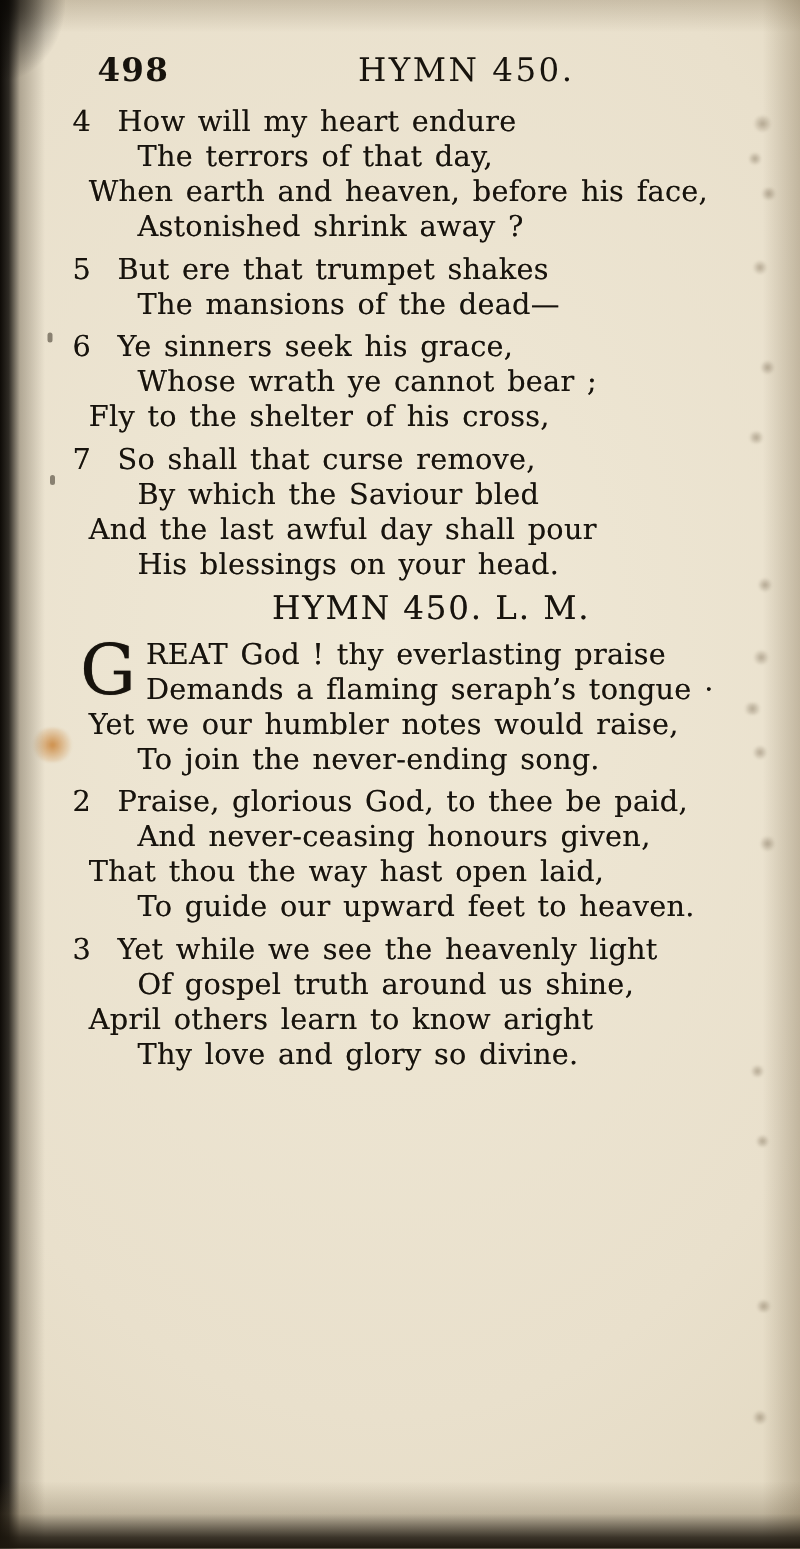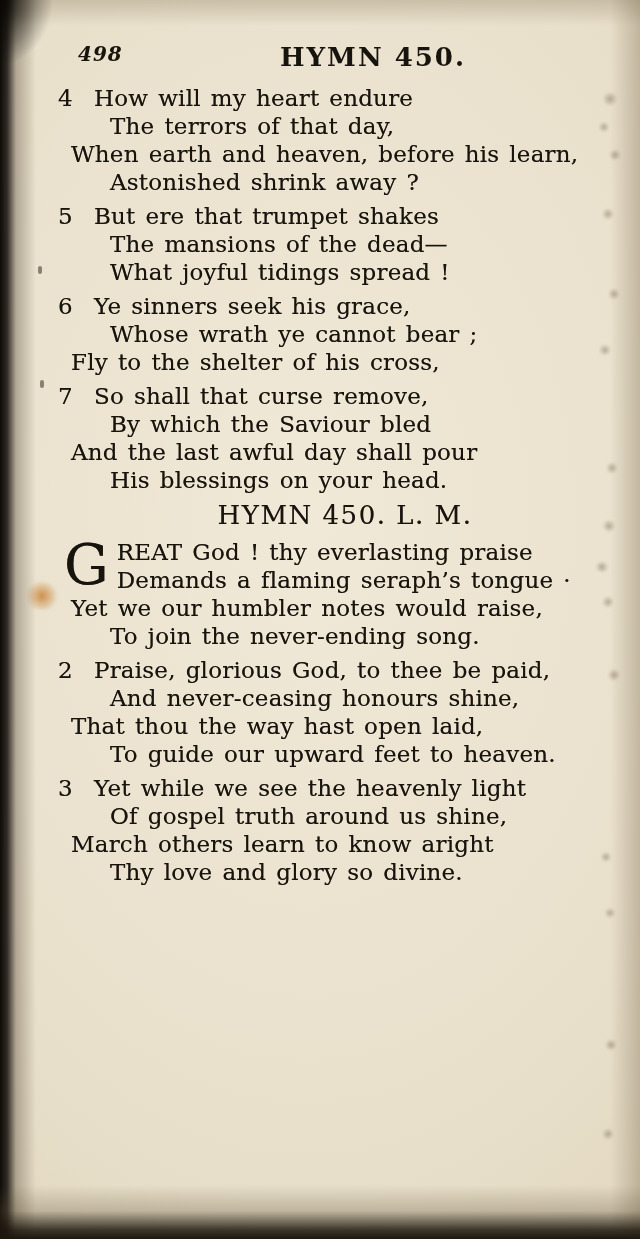--- a/index.html
+++ b/index.html
@@ -27,24 +27,24 @@
 
   .stain { position:absolute; left:24px; top:582px; width:36px; height:28px; border-radius:50%;
     background:radial-gradient(circle, rgba(198,122,42,.8), rgba(198,122,42,0) 70%); filter:blur(1px); }
   .smudge { position:absolute; border-radius:50%;
     background:radial-gradient(circle, rgba(88,70,46,.38), rgba(88,70,46,0) 70%); filter:blur(1px); }
   .fleck { position:absolute; width:4px; height:8px; background:rgba(40,32,20,.5);
     border-radius:2px; filter:blur(.4px); }
 
   
   .header { position:absolute; top:42px; left:0; right:0; height:32px; }
-  .pagenum { position:absolute; left:78px; top:0; font-size:20px; font-weight:bold;
-    letter-spacing:1px; color:#17130d;font-style:italic; }
+  .pagenum { position:absolute; left:78px; top:0; font-size:26px; font-weight:bold;
+    letter-spacing:1px; color:#17130d; }
   .running-title { position:absolute; left:0; right:0; top:0; text-align:center;
-    padding-left:88px; font-size:26px; font-weight:bold; letter-spacing:2px;margin-left:18px; }
+    padding-left:88px; font-size:26px; font-weight:normal; letter-spacing:2px;margin-left:18px; }
 
   
   .textblock { position:absolute; top:84px; left:58px; right:30px; }
   .line { font-size:23px; line-height:28px; white-space:nowrap;
     letter-spacing:.2px; word-spacing:2.5px;
     text-shadow:0 0 .45px rgba(20,15,8,.55); }
   .verse { margin-bottom:6px; }
   .vnum { display:inline-block; min-width:36px; }
   .l2, .l4 { padding-left:52px; }
   .l3 { padding-left:13px; }
@@ -67,28 +67,27 @@
     <span class="pagenum">498</span>
     <span class="running-title">HYMN 450.</span>
   </div>
 
   <div class="textblock">
 
 
     <div class="verse">
       <div class="line l1"><span class="vnum">4</span><span>How will my heart endure</span></div>
       <div class="line l2">The terrors of that day,</div>
-      <div class="line l3">When earth and heaven, before his learn,</div>
+      <div class="line l3">When earth and heaven, before his face,</div>
       <div class="line l4">Astonished shrink away ?</div>
     </div>
 
     <div class="verse">
       <div class="line l1"><span class="vnum">5</span><span>But ere that trumpet shakes</span></div>
       <div class="line l2">The mansions of the dead—</div>
-      <div class="line l4">What joyful tidings spread !</div>
     </div>
 
     <div class="verse">
       <div class="line l1"><span class="vnum">6</span><span>Ye sinners seek his grace,</span></div>
       <div class="line l2">Whose wrath ye cannot bear ;</div>
       <div class="line l3">Fly to the shelter of his cross,</div>
     </div>
 
     <div class="verse">
       <div class="line l1"><span class="vnum">7</span><span>So shall that curse remove,</span></div>
@@ -102,29 +101,29 @@
     <div class="verse">
       <span class="dropcap">G</span>
       <div class="line dc1">REAT God ! thy everlasting praise</div>
       <div class="line dc2">Demands a flaming seraph’s tongue ·</div>
       <div class="line l3">Yet we our humbler notes would raise,</div>
       <div class="line l4">To join the never-ending song.</div>
     </div>
 
     <div class="verse">
       <div class="line l1"><span class="vnum">2</span><span>Praise, glorious God, to thee be paid,</span></div>
-      <div class="line l2">And never-ceasing honours shine,</div>
+      <div class="line l2">And never-ceasing honours given,</div>
       <div class="line l3">That thou the way hast open laid,</div>
       <div class="line l4">To guide our upward feet to heaven.</div>
     </div>
 
     <div class="verse">
       <div class="line l1"><span class="vnum">3</span><span>Yet while we see the heavenly light</span></div>
       <div class="line l2">Of gospel truth around us shine,</div>
-      <div class="line l3">March others learn to know aright</div>
+      <div class="line l3">April others learn to know aright</div>
       <div class="line l4">Thy love and glory so divine.</div>
     </div>
 
 
   </div>
 
   <div class="stain"></div>
   <div class="fleck" style="left:38px; top:266px;"></div>
   <div class="fleck" style="left:40px; top:380px;"></div>
   <div class="smudge" style="right:22px; top:92px;  width:16px; height:14px;"></div>

